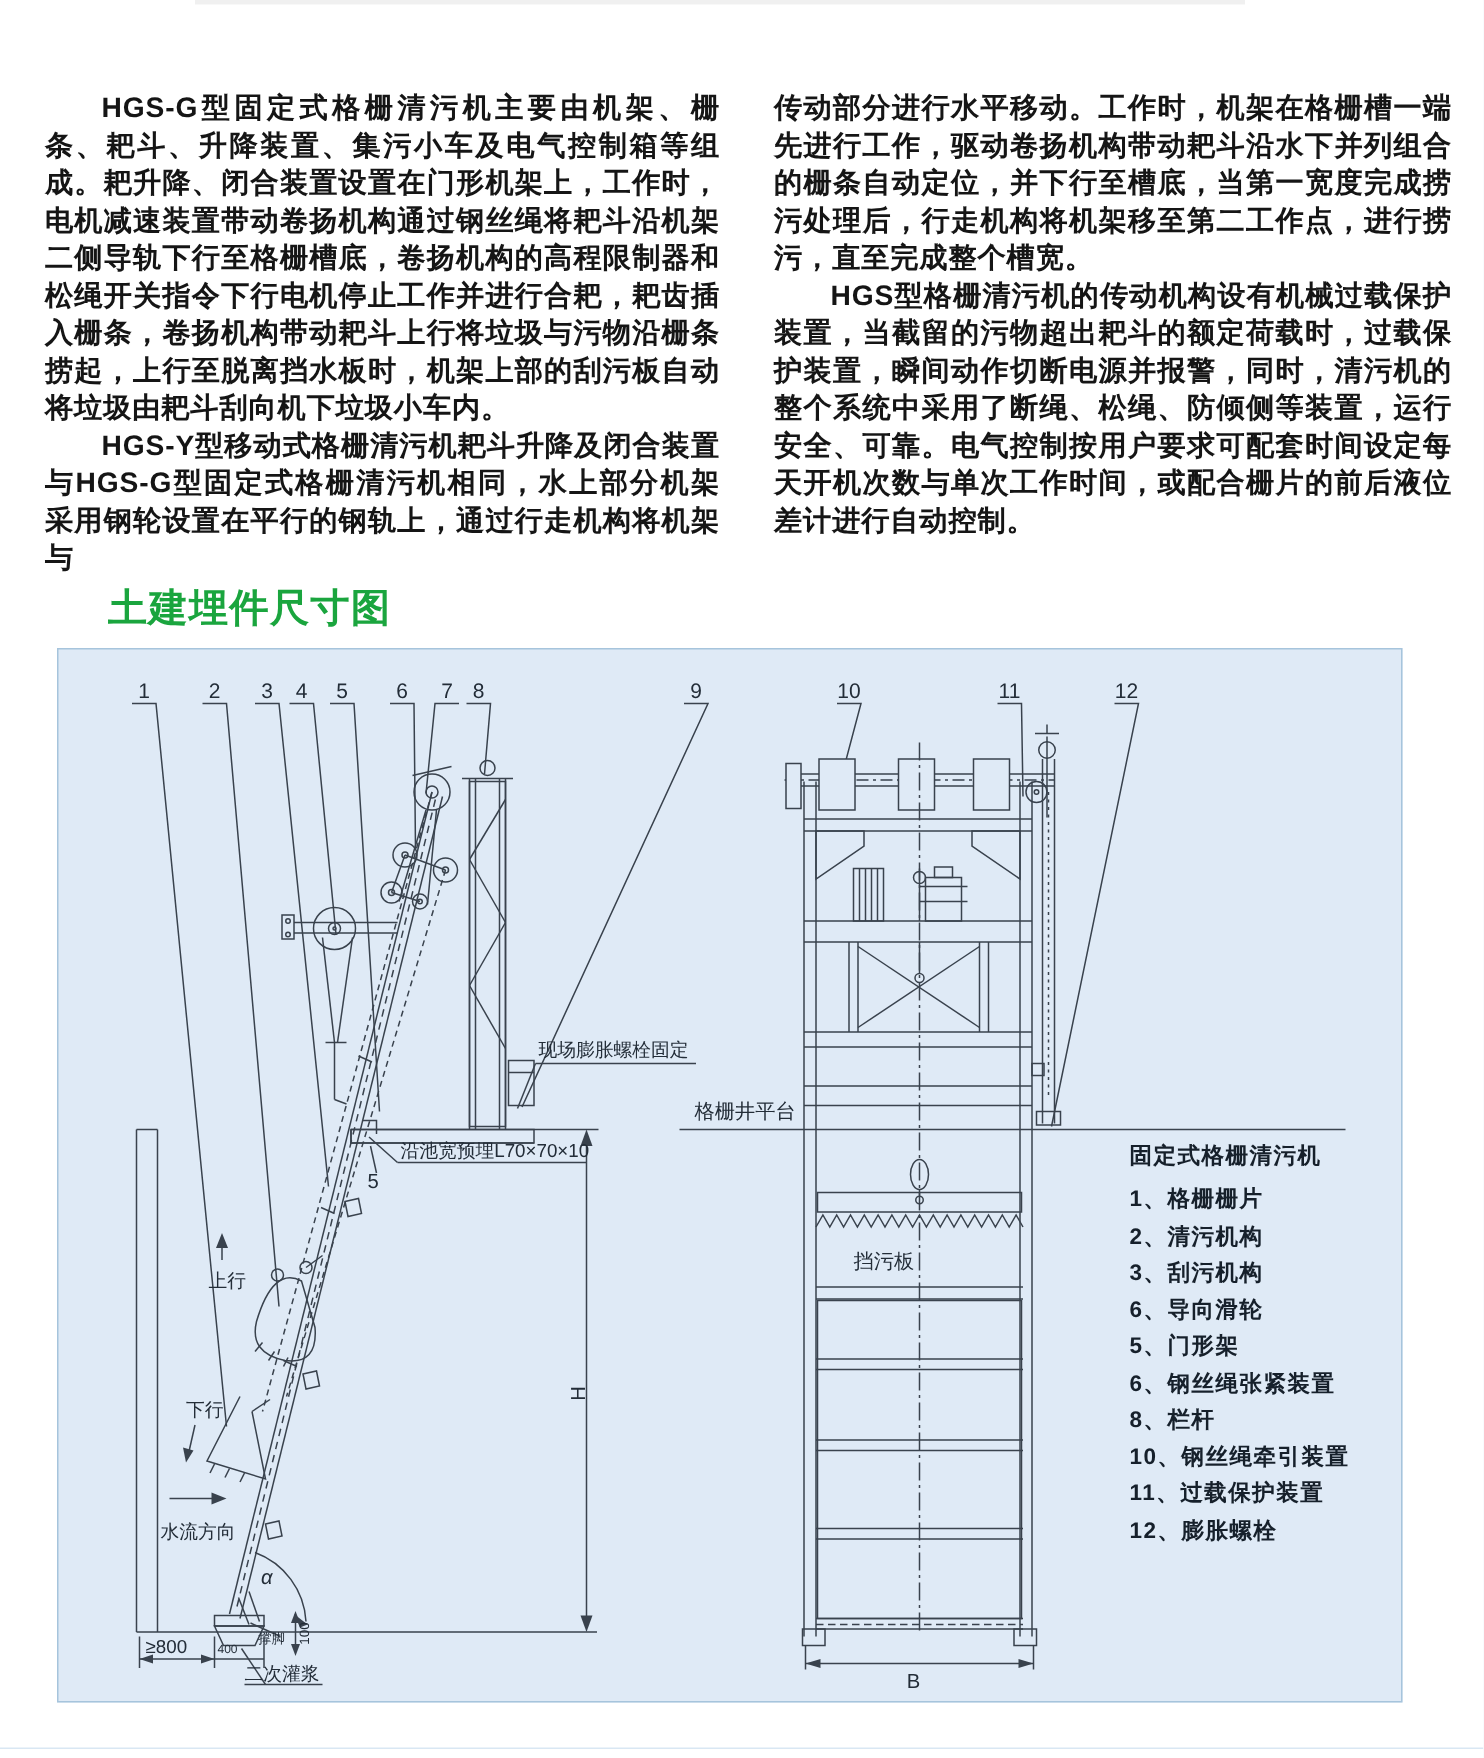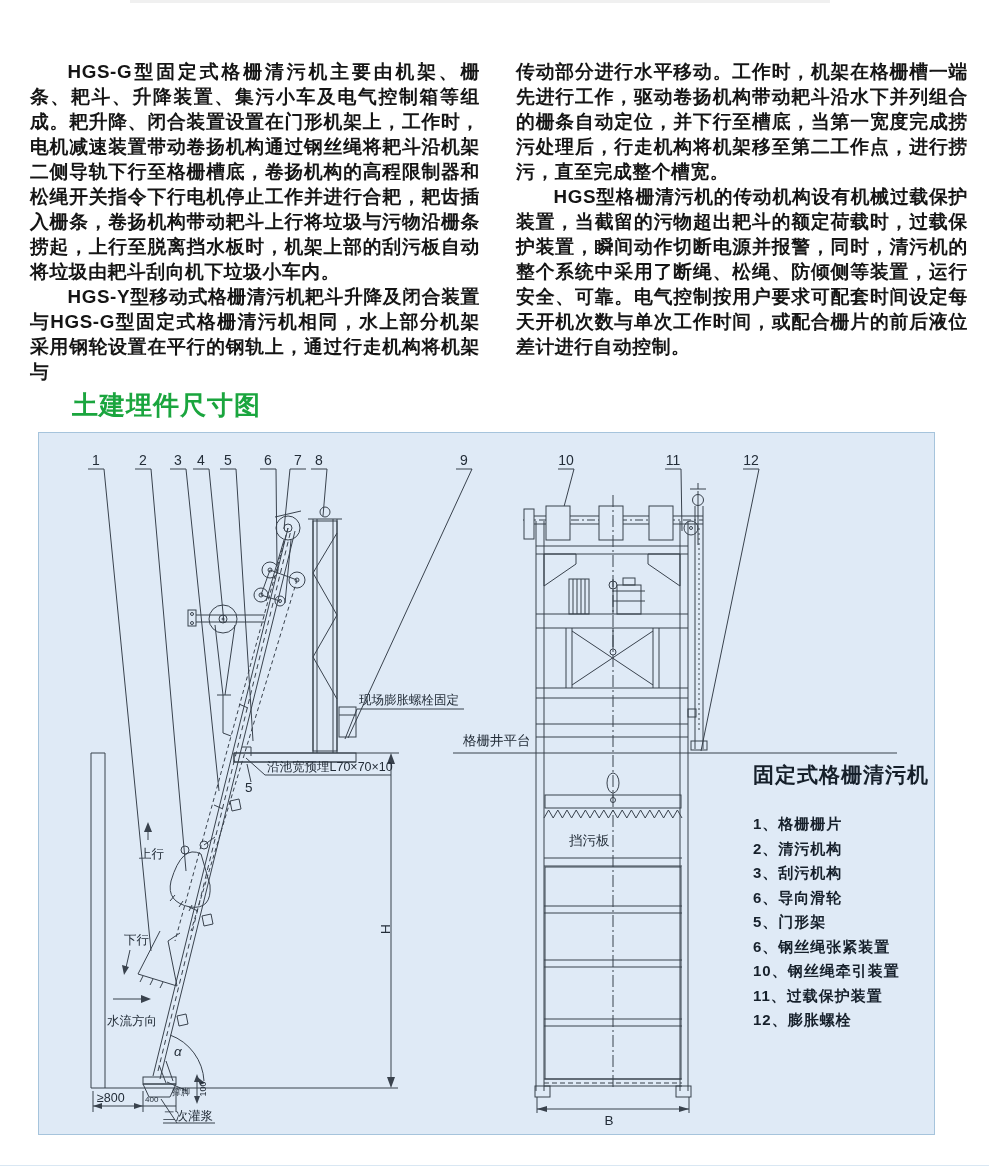--- a/index.html
+++ b/index.html
@@ -32,21 +32,21 @@
   }
   svg polygon.ah{fill:#39424d;stroke:none;}
   svg .blk{fill:#dfeaf6;}
   svg text{stroke:none;fill:#232d38;font-family:"Liberation Sans","DejaVu Sans",sans-serif;}
   svg text.co{font-size:14px;text-anchor:middle;}
   svg text.lb{font-size:12.5px;}
   svg text.lb2{font-size:13.5px;}
   svg text.sm{font-size:9px;}
   svg text.xs{font-size:8px;}
   .legend{position:absolute;left:753px;top:761px;width:200px;color:#16202b;}
-  .legend-title{font-size:21px;font-weight:700;margin-bottom:23px;letter-spacing:1px;}
+  .legend-title{font-size:15px;font-weight:700;margin-bottom:8px;letter-spacing:1px;}
   .legend-item{font-size:15px;font-weight:600;line-height:24.5px;letter-spacing:1px;}
 </style>
 </head>
 <body>
 
 <div class="page">
   <div class="top-remnant"></div>
 
 
   <div class="col" id="col1">
@@ -346,19 +346,20 @@
   </div>
 
   <div class="legend">
     <div class="legend-title">固定式格栅清污机</div>
     <div class="legend-item">1、格栅栅片</div>
     <div class="legend-item">2、清污机构</div>
     <div class="legend-item">3、刮污机构</div>
     <div class="legend-item">6、导向滑轮</div>
     <div class="legend-item">5、门形架</div>
     <div class="legend-item">6、钢丝绳张紧装置</div>
+    <div class="legend-item">8、栏杆</div>
     <div class="legend-item">10、钢丝绳牵引装置</div>
     <div class="legend-item">11、过载保护装置</div>
     <div class="legend-item">12、膨胀螺栓</div>
   </div>
 
   <div class="bottom-line"></div>
 </div>
 
 </body></html>

